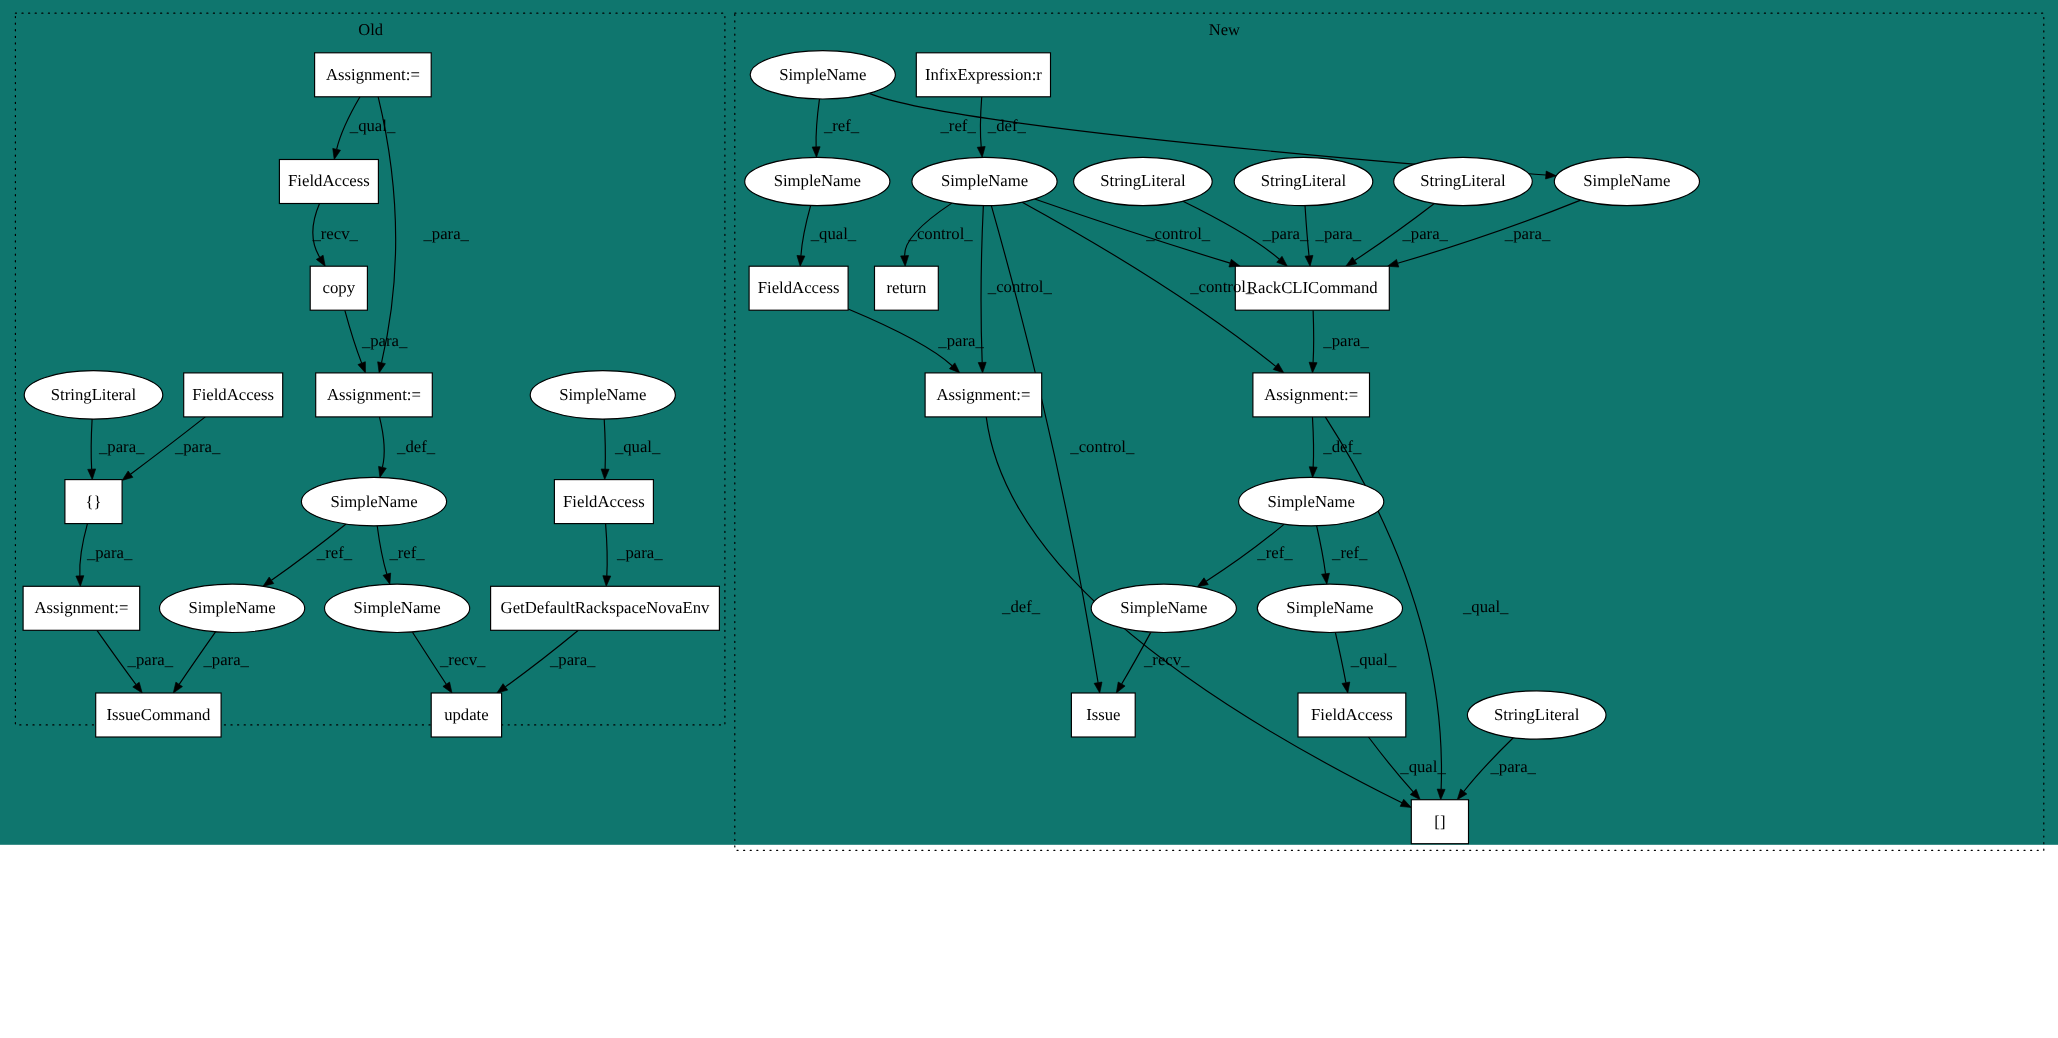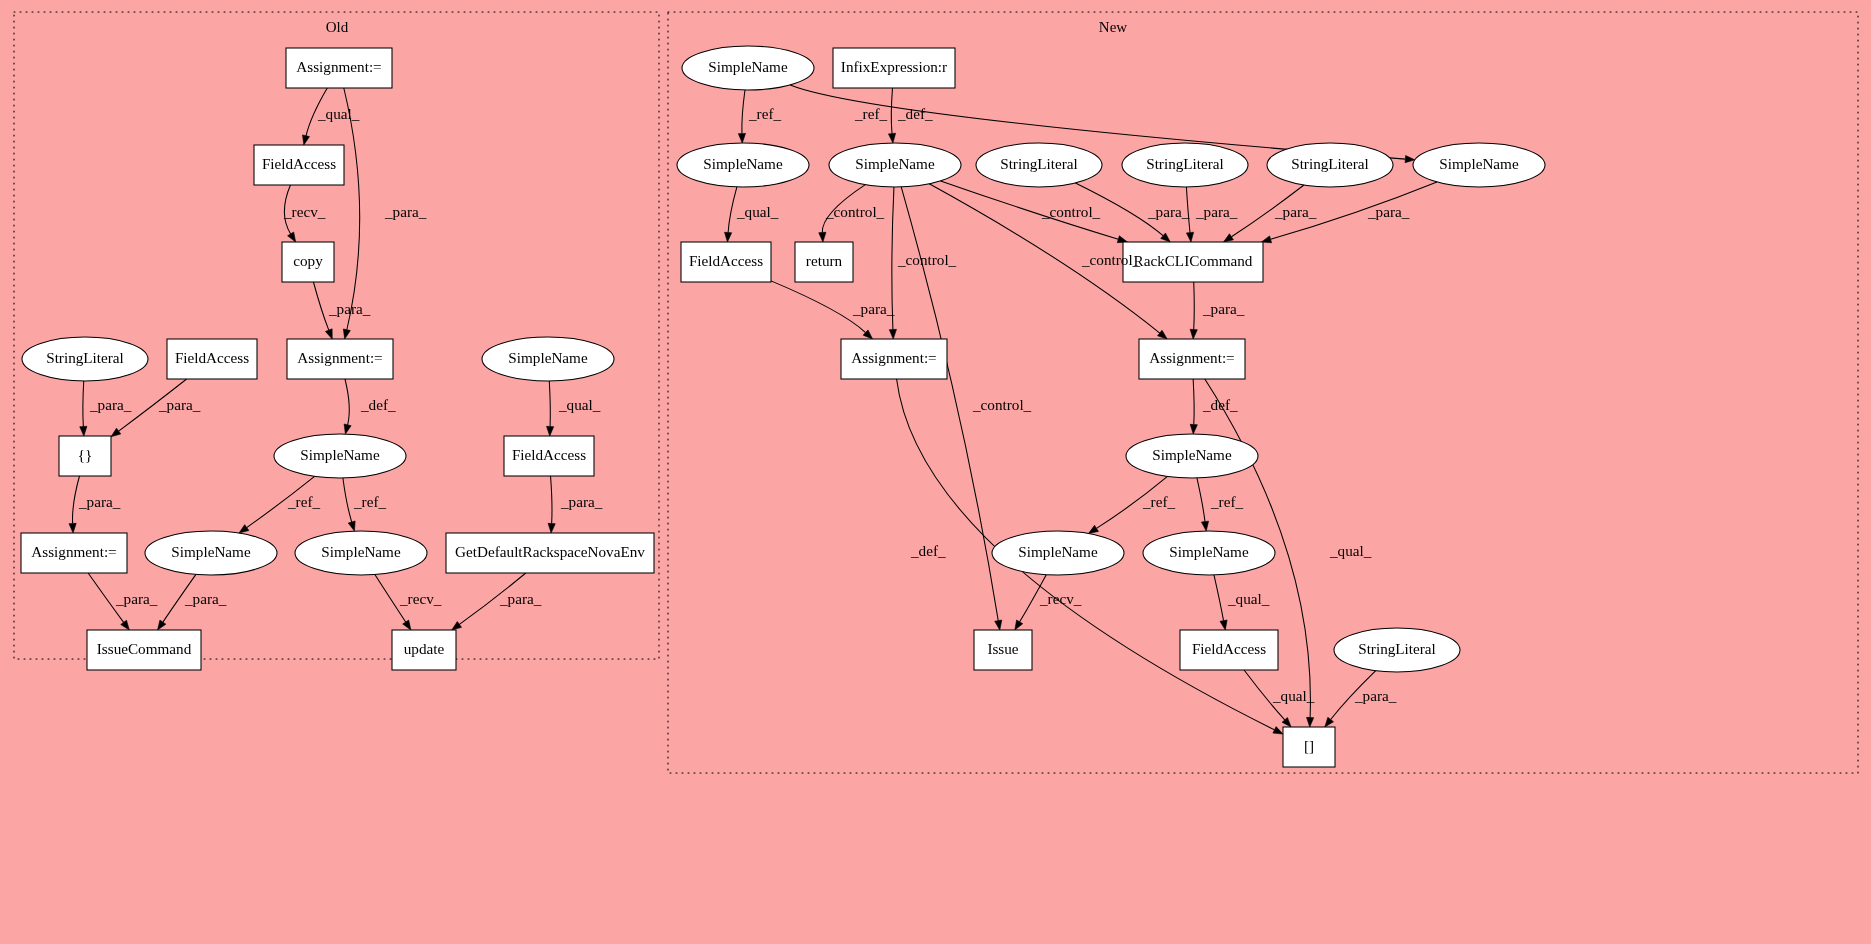--- a/index.html
+++ b/index.html
@@ -9,22 +9,22 @@
   }
   body {
     width: 1871px;
     height: 944px;
     font-family: "Liberation Serif", "DejaVu Serif", serif;
     overflow: hidden;
   }
   #graph-root {
     position: relative;
     width: 1871px;
-    height: 944px;
-    background: #fca5a5;
+    height: 768px;
+    background: #0f766e;
   }
   svg.graph-canvas {
     position: absolute;
     top: 0;
     left: 0;
     width: 1871px;
     height: 944px;
   }
   .cluster-border {
     fill: none;

